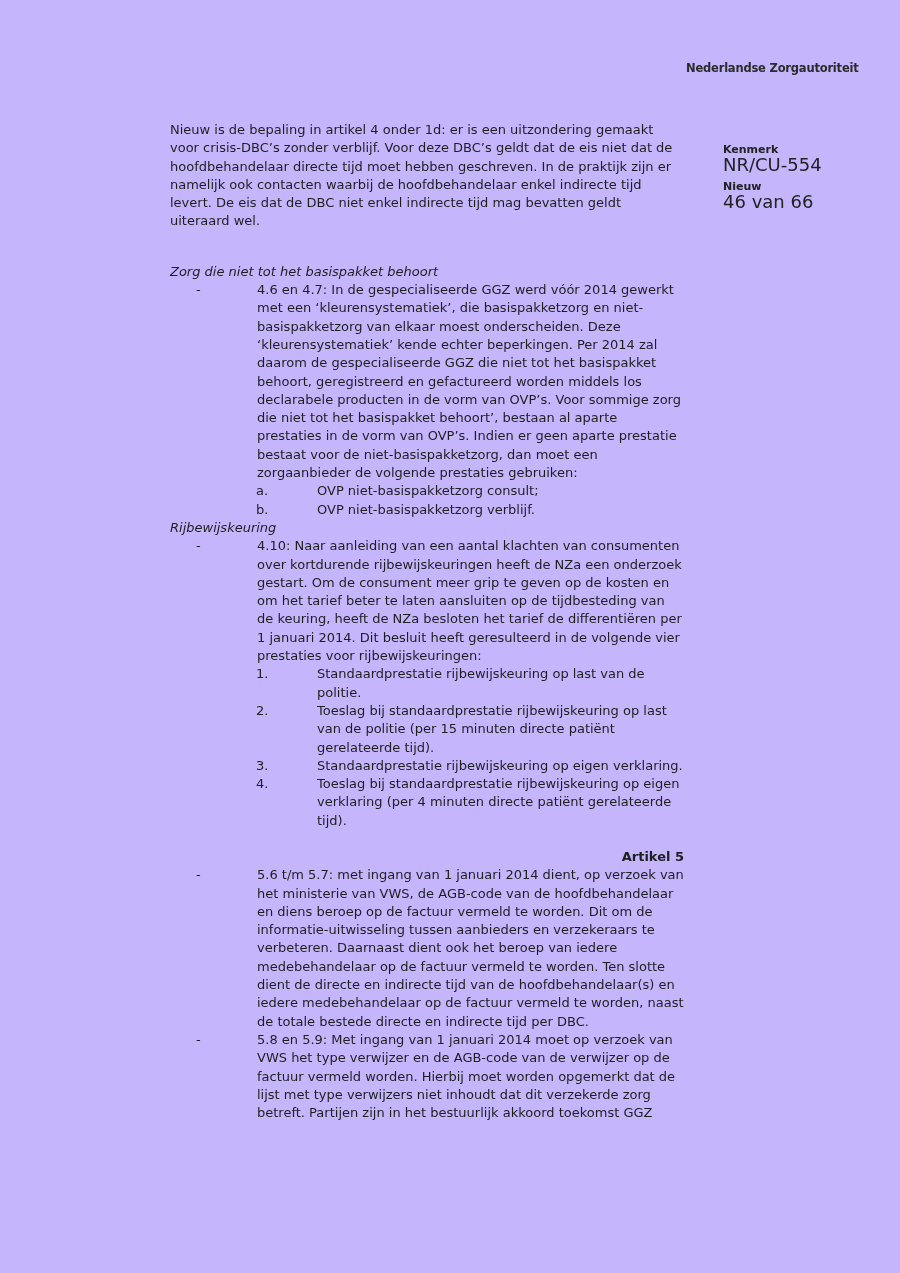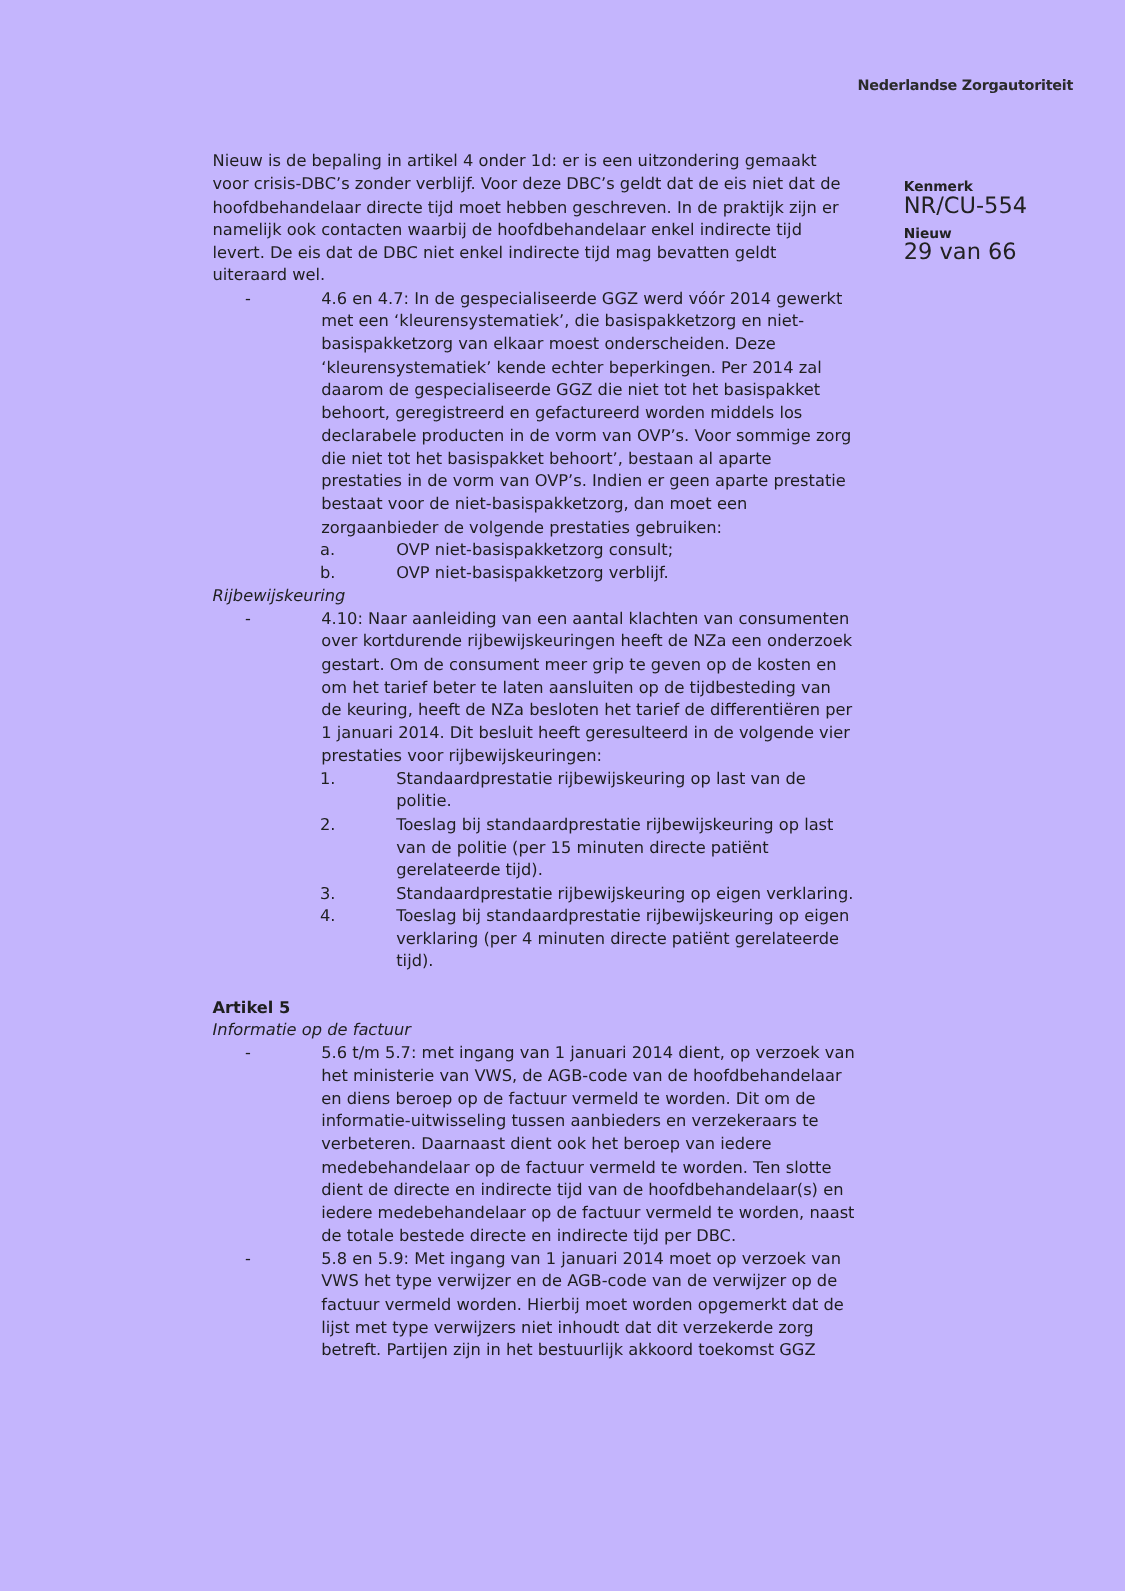--- a/index.html
+++ b/index.html
@@ -55,20 +55,21 @@
   .heading-italic {
     font-size: 13px;
     font-style: italic;
     font-weight: normal;
     line-height: 18.3px;
   }
   .heading-bold {
     font-size: 13px;
     font-weight: bold;
     line-height: 18.3px;
+    text-align: right;
   }
   .mt-section1 { margin-top: 32px; }
   .mt-section2 { }
   .mt-section3 { margin-top: 18px; }
   .dash-item { display: flex; }
   .dash-item > .marker {
     flex: none;
     width: 55px;
     padding-left: 26px;
   }
@@ -84,27 +85,28 @@
 <body>
 
 <div class="page">
 
   <div class="logo">Nederlandse Zorgautoriteit</div>
 
   <aside class="meta">
     <div class="meta-label">Kenmerk</div>
     <div class="meta-value">NR/CU-554</div>
     <div class="meta-label">Nieuw</div>
-    <div class="meta-value">29 van 66</div>
+    <div class="meta-value">46 van 66</div>
   </aside>
 
   <main class="content">
 
     <p class="para">Nieuw is de bepaling in artikel 4 onder 1d: er is een uitzondering gemaakt voor crisis-DBC’s zonder verblijf. Voor deze DBC’s geldt dat de eis niet dat de hoofdbehandelaar directe tijd moet hebben geschreven. In de praktijk zijn er namelijk ook contacten waarbij de hoofdbehandelaar enkel indirecte tijd levert. De eis dat de DBC niet enkel indirecte tijd mag bevatten geldt uiteraard wel.</p>
 
+    <h2 class="heading-italic mt-section1">Zorg die niet tot het basispakket behoort</h2>
 
     <div class="dash-item">
       <span class="marker">-</span>
       <div class="item-text">4.6 en 4.7: In de gespecialiseerde GGZ werd vóór 2014 gewerkt met een ‘kleurensystematiek’, die basispakketzorg en niet-basispakketzorg van elkaar moest onderscheiden. Deze ‘kleurensystematiek’ kende echter beperkingen. Per 2014 zal daarom de gespecialiseerde GGZ die niet tot het basispakket behoort, geregistreerd en gefactureerd worden middels los declarabele producten in de vorm van OVP’s. Voor sommige zorg die niet tot het basispakket behoort’, bestaan al aparte prestaties in de vorm van OVP’s. Indien er geen aparte prestatie bestaat voor de niet-basispakketzorg, dan moet een zorgaanbieder de volgende prestaties gebruiken:</div>
     </div>
 
     <div class="sub-item">
       <span class="marker">a.</span>
       <div class="item-text">OVP niet-basispakketzorg consult;</div>
     </div>
@@ -131,21 +133,20 @@
     <div class="sub-item">
       <span class="marker">3.</span>
       <div class="item-text">Standaardprestatie rijbewijskeuring op eigen verklaring.</div>
     </div>
     <div class="sub-item">
       <span class="marker">4.</span>
       <div class="item-text">Toeslag bij standaardprestatie rijbewijskeuring op eigen verklaring (per 4 minuten directe patiënt gerelateerde tijd).</div>
     </div>
 
     <h2 class="heading-bold mt-section3">Artikel 5</h2>
-    <h3 class="heading-italic">Informatie op de factuur</h3>
 
     <div class="dash-item">
       <span class="marker">-</span>
       <div class="item-text">5.6 t/m 5.7: met ingang van 1 januari 2014 dient, op verzoek van het ministerie van VWS, de AGB-code van de hoofdbehandelaar en diens beroep op de factuur vermeld te worden. Dit om de informatie-uitwisseling tussen aanbieders en verzekeraars te verbeteren. Daarnaast dient ook het beroep van iedere medebehandelaar op de factuur vermeld te worden. Ten slotte dient de directe en indirecte tijd van de hoofdbehandelaar(s) en iedere medebehandelaar op de factuur vermeld te worden, naast de totale bestede directe en indirecte tijd per DBC.</div>
     </div>
     <div class="dash-item">
       <span class="marker">-</span>
       <div class="item-text">5.8 en 5.9: Met ingang van 1 januari 2014 moet op verzoek van VWS het type verwijzer en de AGB-code van de verwijzer op de factuur vermeld worden. Hierbij moet worden opgemerkt dat de lijst met type verwijzers niet inhoudt dat dit verzekerde zorg betreft. Partijen zijn in het bestuurlijk akkoord toekomst GGZ</div>
     </div>
 

